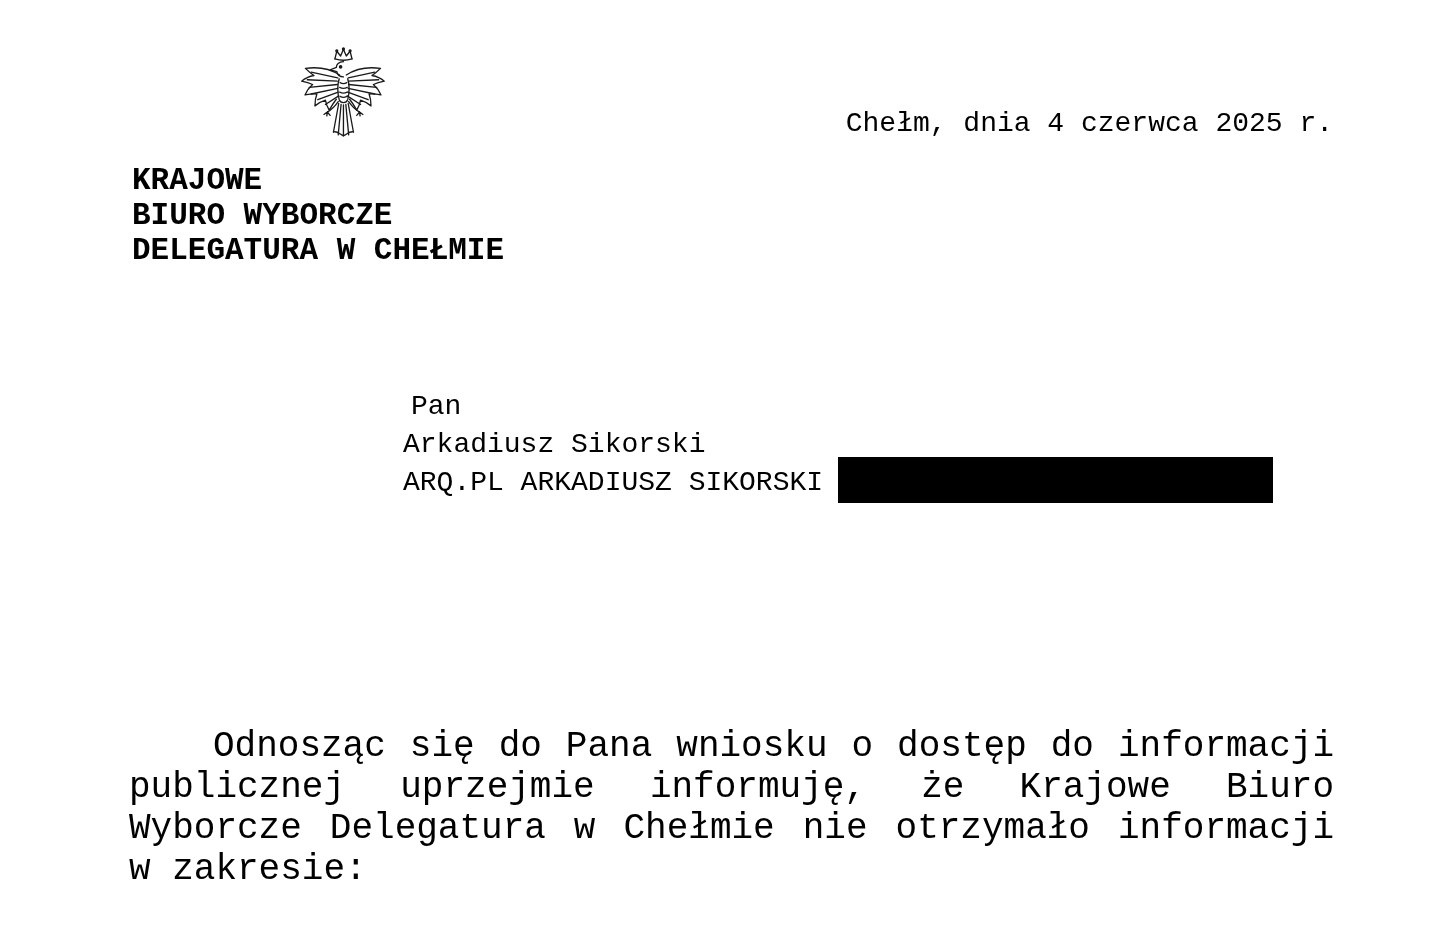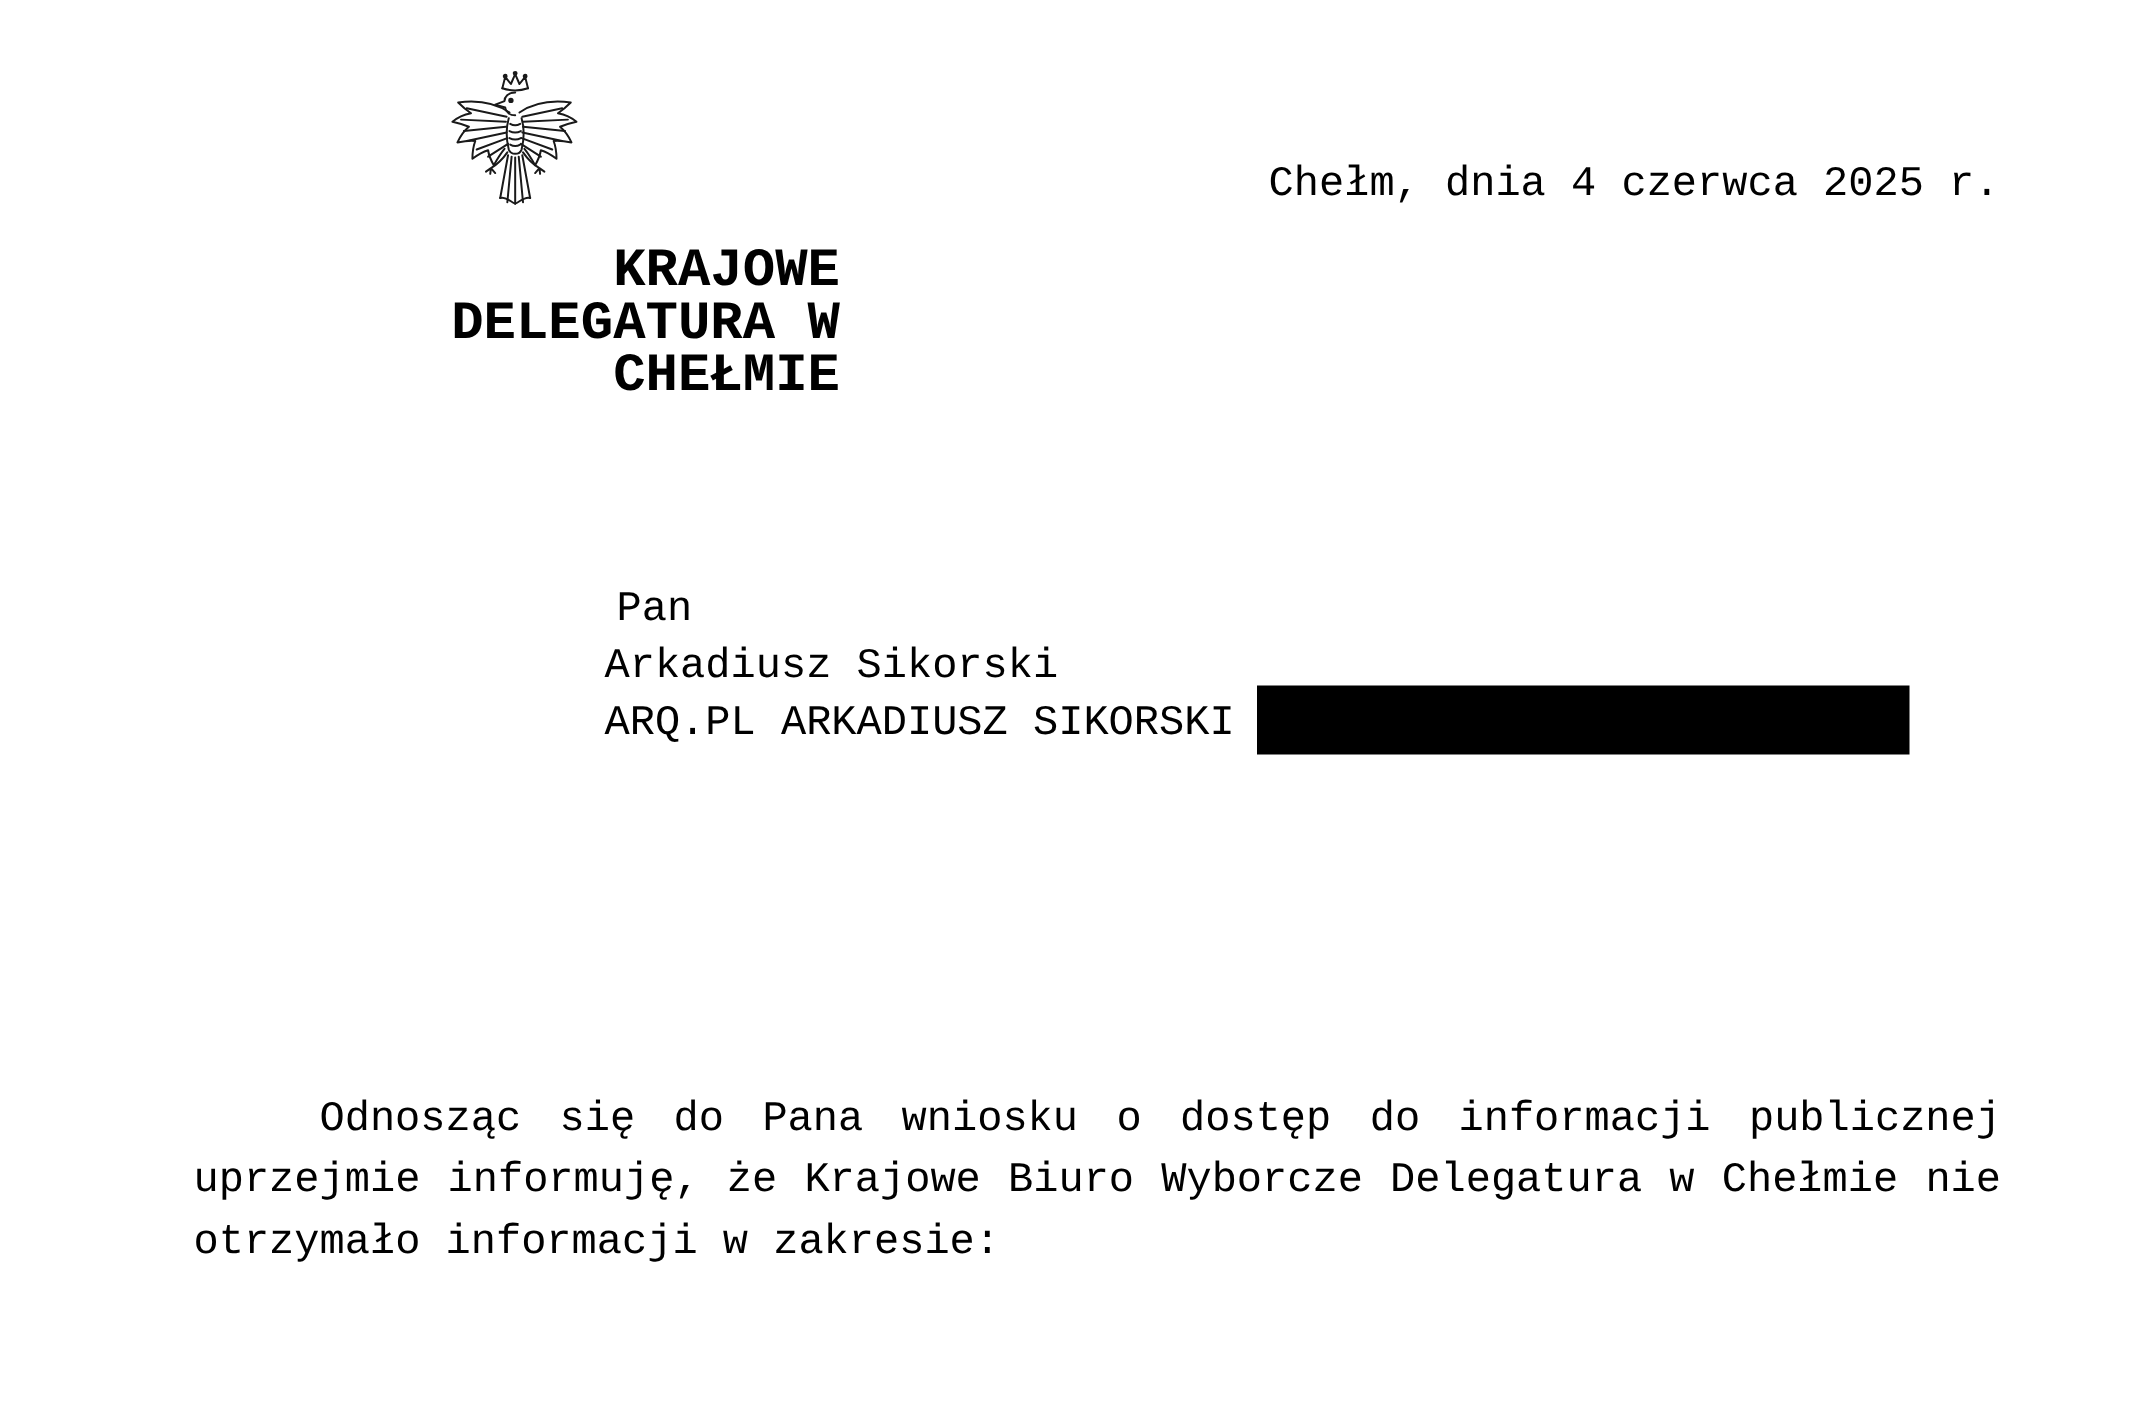--- a/index.html
+++ b/index.html
@@ -15,33 +15,33 @@
   }
   .abs { position: absolute; }
   .emblem { left: 295px; top: 46px; width: 95px; height: 96px; }
   .date-line {
     top: 108px; right: 101px;
     font-size: 28px;
     white-space: nowrap;
   }
   .letterhead {
     left: 132px; top: 163px; width: 428px;
-    text-align: right;
+    text-align: left;
     font-weight: bold;
-    font-size: 36px;
+    font-size: 31px;
     line-height: 35px;
   }
   .ref-number { left: 228px; top: 281px; font-size: 28px; }
   .addressee { left: 403px; top: 388px; font-size: 28px; line-height: 38px; }
   .addressee .salutation { padding-left: 8px; }
   .redaction-bar { left: 838px; top: 457px; width: 435px; height: 46px; background: #000000; }
   .case-ref { left: 128px; top: 570px; font-size: 28px; white-space: nowrap; }
   .body-paragraph {
     left: 129px; top: 726px; width: 1205px;
-    font-size: 28px;
+    font-size: 36px;
     line-height: 41px;
     text-align: justify;
     text-indent: 84px;
   }
   .list { left: 129px; top: 811px; font-size: 28px; line-height: 41px; }
   .list-item { white-space: nowrap; }
   .list-item .num { display: inline-block; margin-left: 85px; width: 46px; }
 </style>
 </head>
 <body>
@@ -76,20 +76,21 @@
         <path d="M46 60 L40.5 90 M48.5 61 L45.5 93 M51 61.5 L51 94 M53.5 61 L56.5 93 M56 60 L61.5 90"></path>
         <path d="M40.5 90 C44 88.5 47.5 92.5 51 94 C54.5 92.5 58 88.5 61.5 90"></path>
       </g>
     </svg>
   </div>
 
   <div class="abs date-line">Chełm, dnia 4 czerwca 2025 r.</div>
 
   <div class="abs letterhead">
     <div>KRAJOWE</div>
+    <div>BIURO WYBORCZE</div>
     <div>DELEGATURA W CHEŁMIE</div>
   </div>
 
 
   <div class="abs addressee">
     <div class="salutation">Pan</div>
     <div>Arkadiusz Sikorski</div>
     <div>ARQ.PL ARKADIUSZ SIKORSKI</div>
   </div>
 

